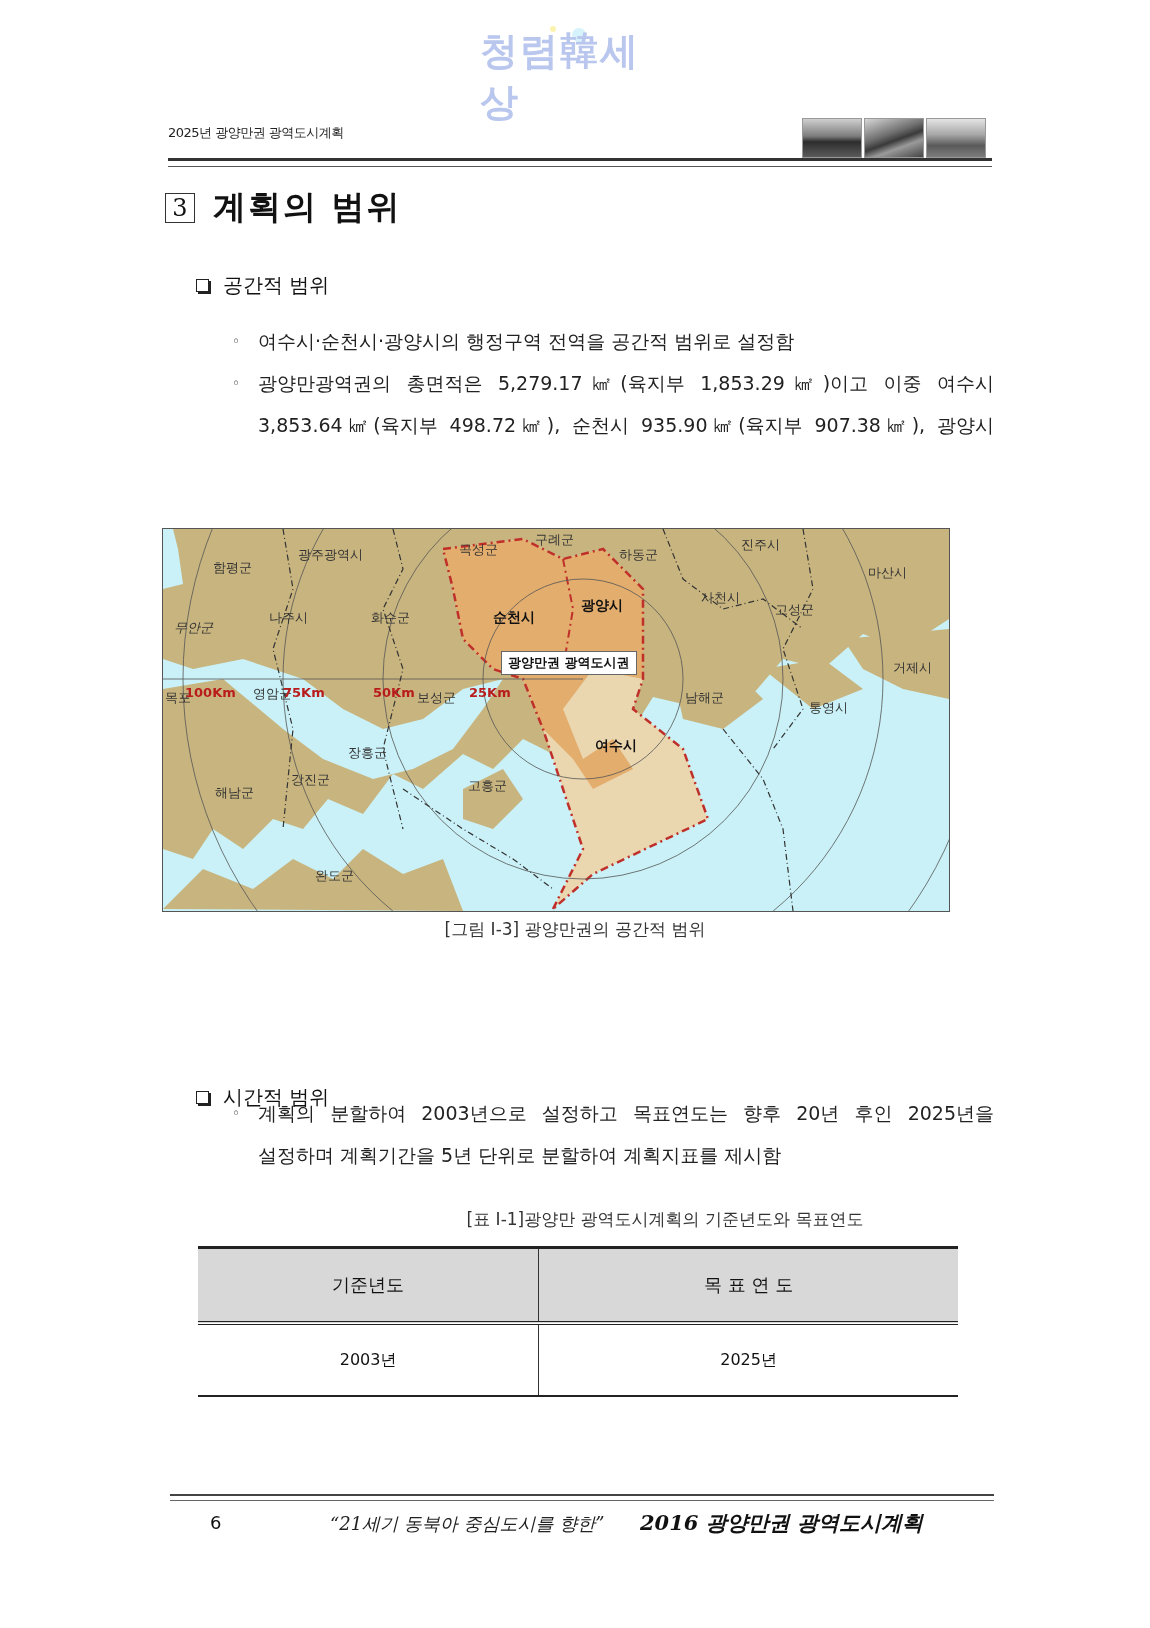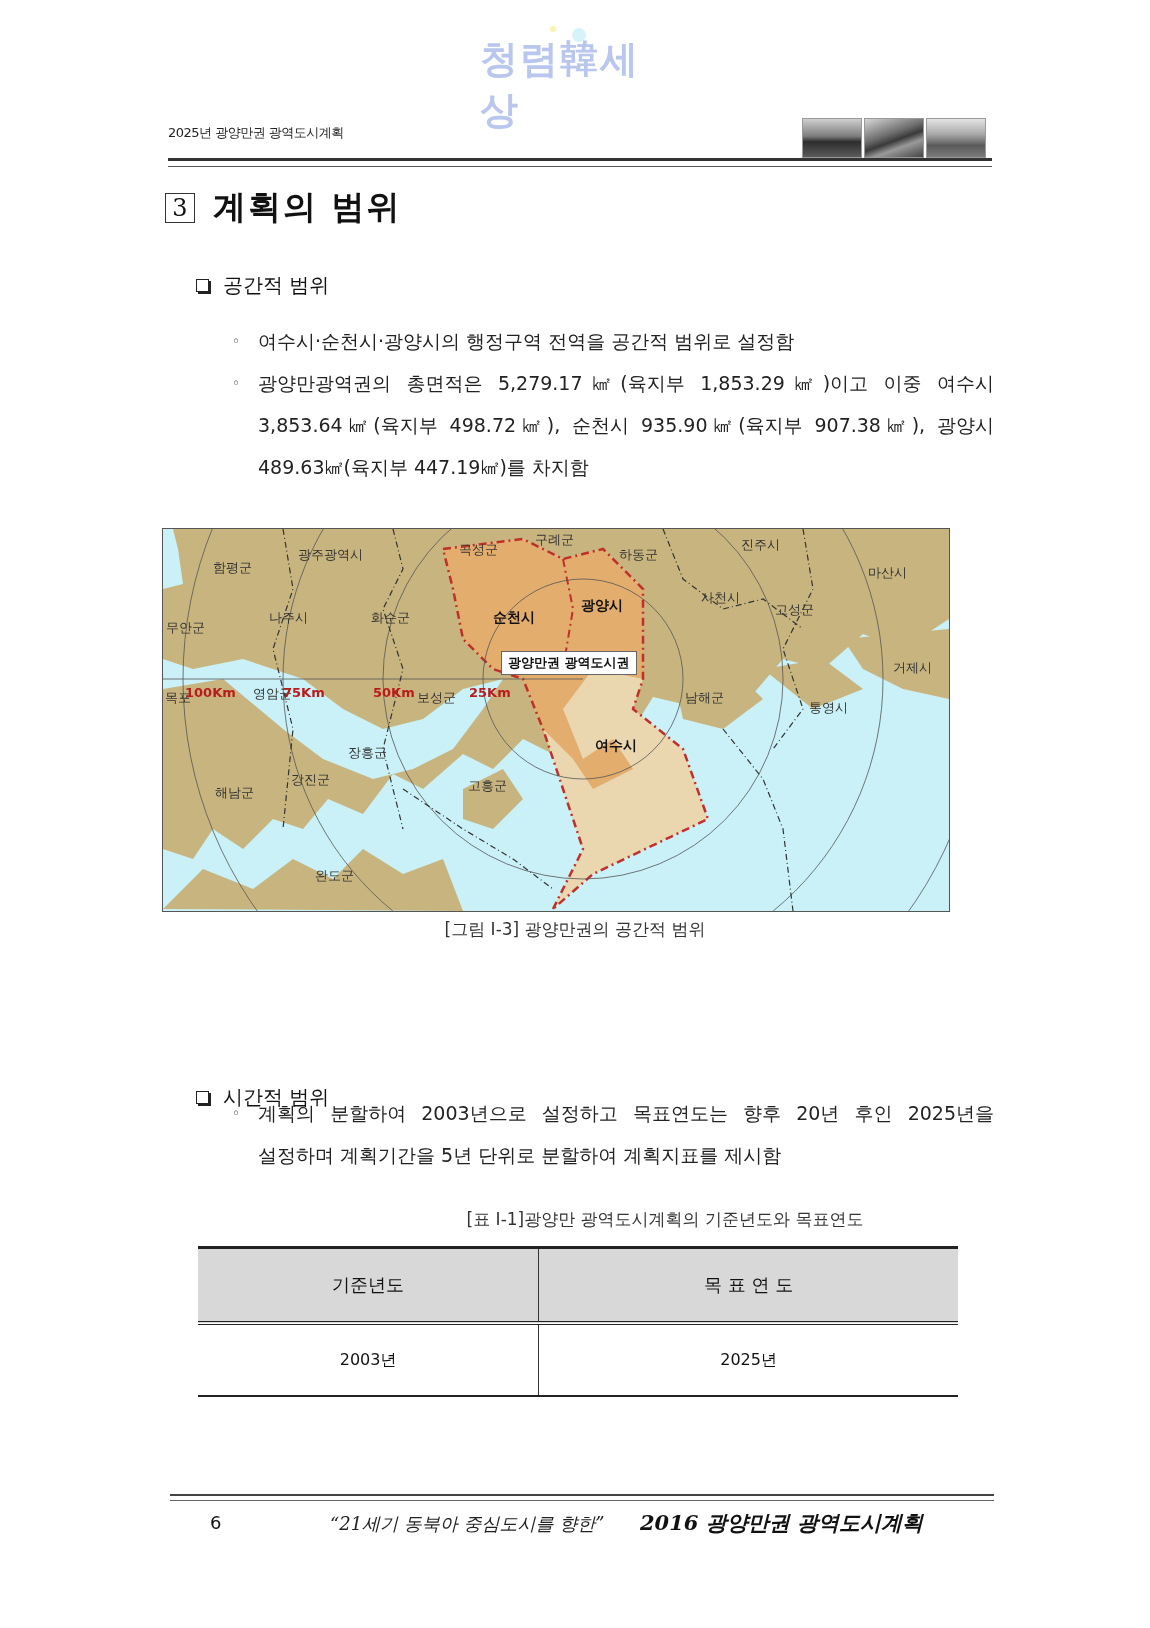--- a/index.html
+++ b/index.html
@@ -1,20 +1,20 @@
 <!DOCTYPE html>
 <html><head>
 <meta charset="utf-8">
 <style>
   html, body { margin:0; padding:0; background:#ffffff; }
   body { width:1150px; height:1628px; position:relative; overflow:hidden;
          font-family:"DejaVu Sans", "Liberation Sans", sans-serif; color:#111; }
   .abs { position:absolute; }
   .logo { left:480px; top:20px; width:190px; height:60px; }
-  .logo-text { position:absolute; left:0; top:14px; font-size:38px; font-weight:bold; color:#b9c6ee;
+  .logo-text { position:absolute; left:0; top:6px; font-size:38px; font-weight:bold; color:#b9c6ee;
                letter-spacing:2px; font-family:Liberation Sans, sans-serif; }
   .logo-dot { position:absolute; border-radius:50%; }
   .running-head { left:168px; top:124px; font-size:13px; color:#222; letter-spacing:-0.5px; }
   .head-photos { left:802px; top:118px; display:flex; gap:2px; }
   .photo { width:58px; height:38px; border:1px solid #999; }
   .p1 { background:linear-gradient(180deg,#cfcfcf 0%,#7d7d7d 45%,#2d2d2d 60%,#5a5a5a 100%); }
   .p2 { background:linear-gradient(160deg,#d7d7d7 0%,#6f6f6f 40%,#3a3a3a 55%,#9a9a9a 70%,#444 100%); }
   .p3 { background:linear-gradient(180deg,#e4e4e4 0%,#a9a9a9 40%,#5a5a5a 70%,#7c7c7c 100%); }
   .rule-double { left:168px; width:824px; height:5px; border-top:3px solid #333; border-bottom:1px solid #555; }
   .section-title { left:165px; top:185px; display:flex; align-items:center; gap:18px; }
@@ -73,21 +73,20 @@
 <div class="abs para" style="top:320px;">
   <div class="bullet-row">
     <span class="bullet">◦</span>
     <span>여수시·순천시·광양시의 행정구역 전역을 공간적 범위로 설정함</span>
   </div>
   <div class="bullet-row">
     <span class="bullet">◦</span>
     <div style="flex:1;">
       <div class="justify">광양만광역권의 총면적은 5,279.17㎢(육지부 1,853.29㎢)이고 이중 여수시</div>
       <div class="justify">3,853.64㎢(육지부 498.72㎢), 순천시 935.90㎢(육지부 907.38㎢), 광양시</div>
-      <div>489.63㎢(육지부 447.19㎢)를 차지함</div>
     </div>
   </div>
 </div>
 
 <div class="abs map">
   <svg width="786" height="382" viewBox="0 0 786 382" style="position:absolute;left:0;top:0;">
 
     <path d="M10,0 L786,0 L786,90 L740,120 L700,105 L660,140 L620,130 L590,165 L550,150 L520,175 L490,168 L470,200 L440,190 L400,230 L360,210 L330,240 L300,225 L260,260 L230,245 L200,285 L165,270 L140,300 L110,290 L80,320 L50,300 L30,330 L0,320 L0,60 L20,55 L15,20 Z" fill="#c8b47e"></path>
     <path d="M0,160 L60,150 L120,200 L160,230 L210,250 L250,240 L290,220 L320,180 L340,150 L300,160 L260,190 L220,200 L180,180 L140,150 L80,130 L30,140 L0,130 Z" fill="#c9f1f7"></path>
     <path d="M0,380 L40,340 L90,360 L130,330 L170,350 L200,320 L240,345 L280,330 L300,382 Z" fill="#c8b47e"></path>
@@ -115,21 +114,21 @@
     <path d="M560,200 L600,250 L620,300 L630,382" fill="none" stroke="#333" stroke-width="1.2" stroke-dasharray="6,3,1,3"></path>
     <path d="M240,260 L300,300 L350,330 L390,360" fill="none" stroke="#333" stroke-width="1.2" stroke-dasharray="6,3,1,3"></path>
   </svg>
   <span class="map-label" style="left:50px;top:30px;">함평군</span>
   <span class="map-label" style="left:135px;top:17px;">광주광역시</span>
   <span class="map-label" style="left:296px;top:12px;">곡성군</span>
   <span class="map-label" style="left:372px;top:2px;">구례군</span>
   <span class="map-label" style="left:456px;top:17px;">하동군</span>
   <span class="map-label" style="left:578px;top:7px;">진주시</span>
   <span class="map-label" style="left:705px;top:35px;">마산시</span>
-  <span class="map-label" style="left:3px;top:90px;">무안군</span>
+  <span class="map-label" style="left:11px;top:90px;font-style:italic;">무안군</span>
   <span class="map-label" style="left:106px;top:80px;">나주시</span>
   <span class="map-label" style="left:208px;top:80px;">화순군</span>
   <span class="map-label" style="left:538px;top:60px;">사천시</span>
   <span class="map-label" style="left:612px;top:72px;">고성군</span>
   <span class="map-label" style="left:730px;top:130px;">거제시</span>
   <span class="map-label" style="left:2px;top:160px;">목포</span>
   <span class="map-label" style="left:90px;top:156px;">영암군</span>
   <span class="map-label" style="left:254px;top:160px;">보성군</span>
   <span class="map-label" style="left:522px;top:160px;">남해군</span>
   <span class="map-label" style="left:646px;top:170px;">통영시</span>

